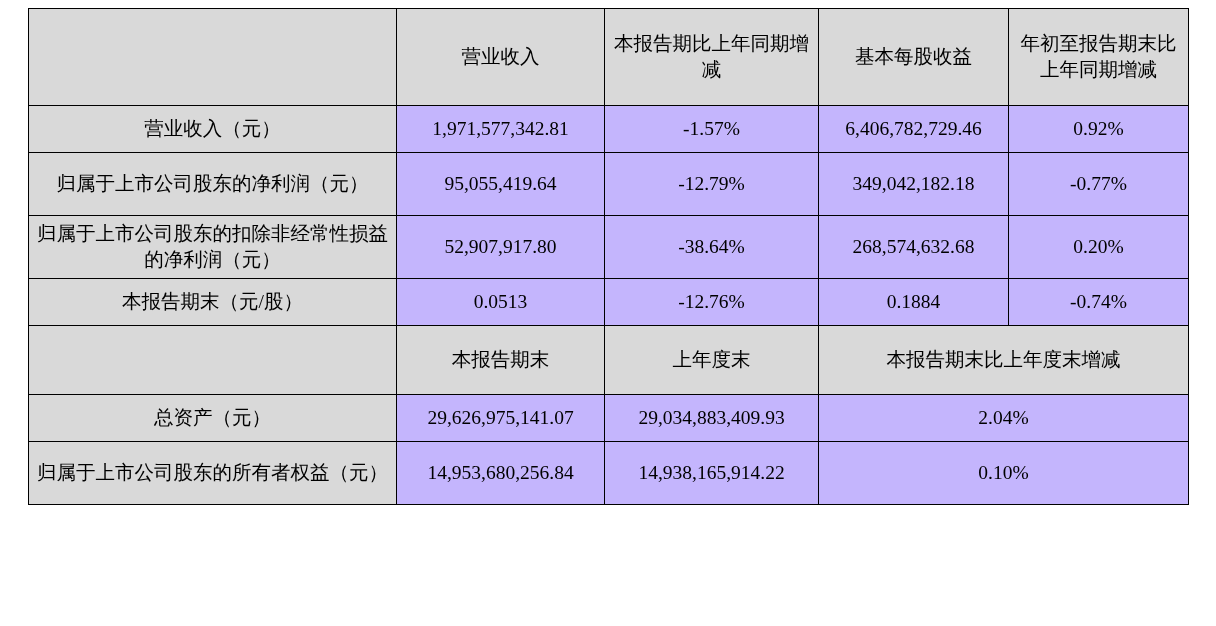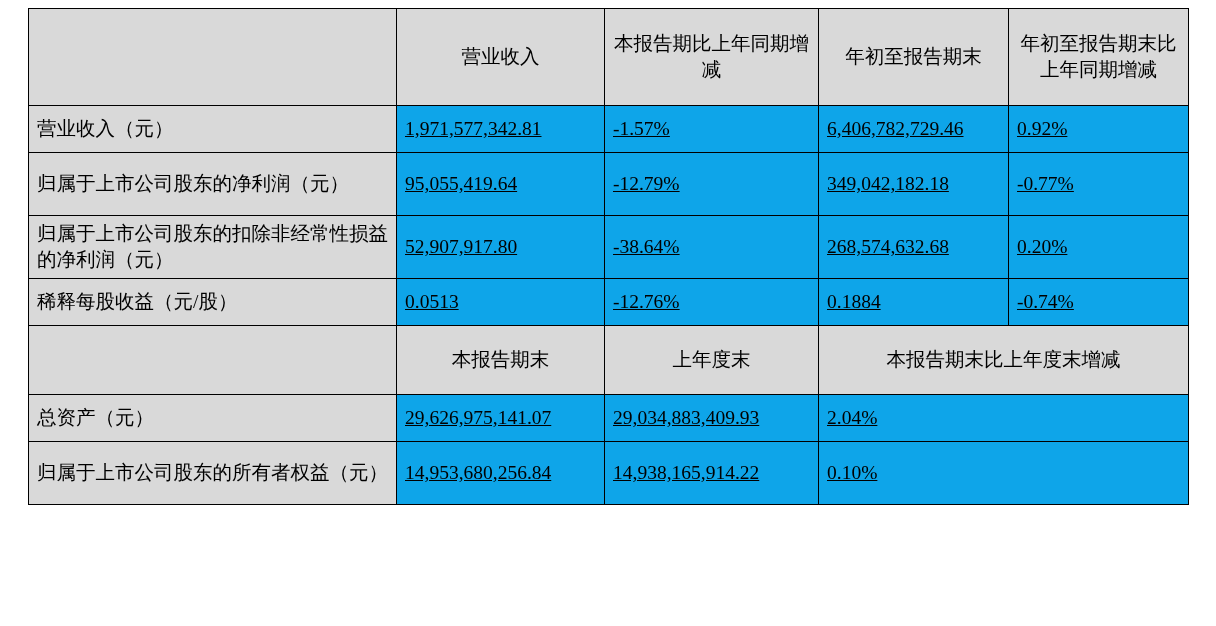--- a/index.html
+++ b/index.html
@@ -46,28 +46,27 @@
   .hdr {
     background: #d9d9d9;
     text-align: center;
     font-size: 19.5px;
   }
   .hdr-blank {
     background: #d9d9d9;
   }
   .rowlabel {
     background: #d9d9d9;
-    text-align: left;
+    text-align: center;
     padding-left: 10px;
   }
   .num {
-    text-align: left;
+    text-align: center;
     padding-right: 10px;
-    background: #0ea5e9;
-    text-decoration: underline;
+    background: #c4b5fd;
   }
   .ctr {
     text-align: center;
     background: #ffffff;
   }
   .tall-head td { height: 86px; }
   .mid-head td { height: 58px; }
   .r1 td { height: 36px; }
   .r2 td { height: 52px; }
 </style>
@@ -82,21 +81,21 @@
         <col class="c1">
         <col class="c2">
         <col class="c3">
         <col class="c4">
     </colgroup>
     <tbody>
       <tr class="tall-head">
         <td class="hdr-blank"></td>
         <td class="hdr">营业收入</td>
         <td class="hdr">本报告期比上年同期增减</td>
-        <td class="hdr">年初至报告期末</td>
+        <td class="hdr">基本每股收益</td>
         <td class="hdr">年初至报告期末比上年同期增减</td>
       </tr>
 
       <tr class="r1">
         <td class="rowlabel">营业收入（元）</td>
         <td class="num">1,971,577,342.81</td>
         <td class="num">-1.57%</td>
         <td class="num">6,406,782,729.46</td>
         <td class="num">0.92%</td>
       </tr>
@@ -112,21 +111,21 @@
       <tr class="r2">
         <td class="rowlabel">归属于上市公司股东的扣除非经常性损益的净利润（元）</td>
         <td class="num">52,907,917.80</td>
         <td class="num">-38.64%</td>
         <td class="num">268,574,632.68</td>
         <td class="num">0.20%</td>
       </tr>
 
 
       <tr class="r1">
-        <td class="rowlabel">稀释每股收益（元/股）</td>
+        <td class="rowlabel">本报告期末（元/股）</td>
         <td class="num">0.0513</td>
         <td class="num">-12.76%</td>
         <td class="num">0.1884</td>
         <td class="num">-0.74%</td>
       </tr>
 
 
 
       <tr class="mid-head">
         <td class="hdr-blank"></td>

